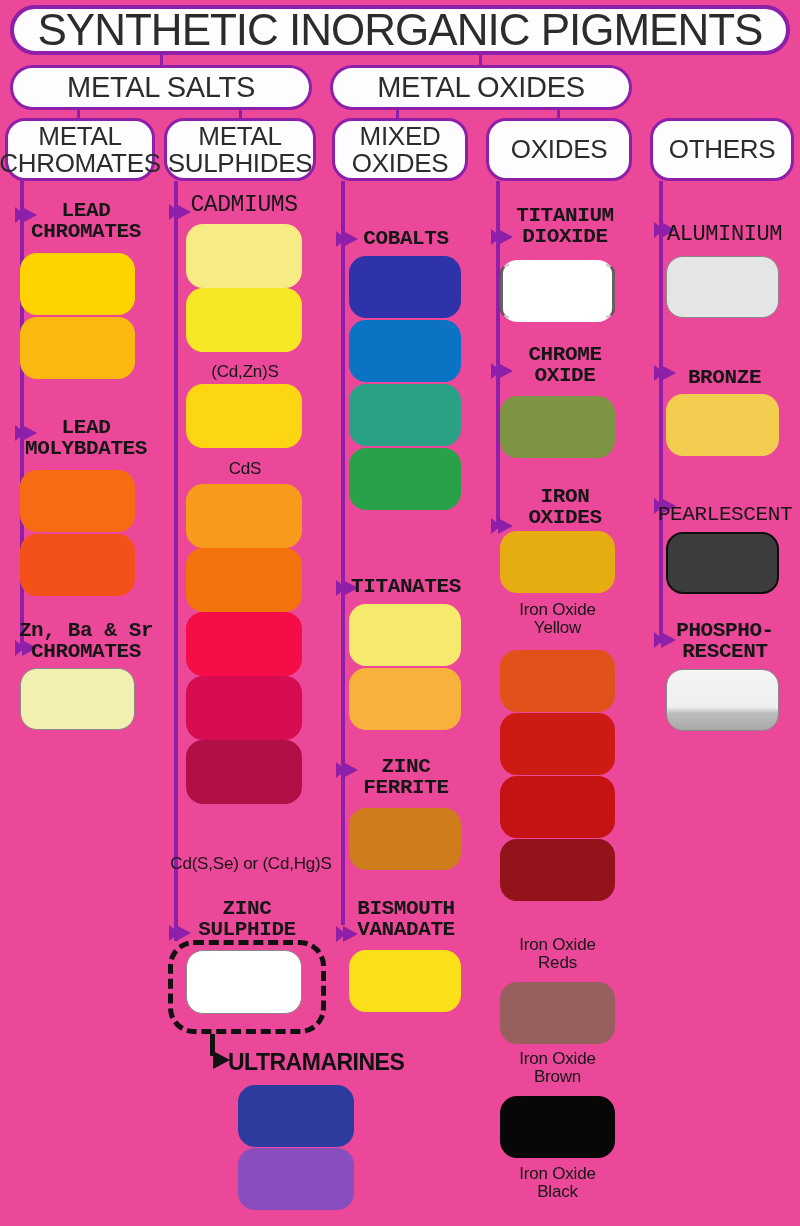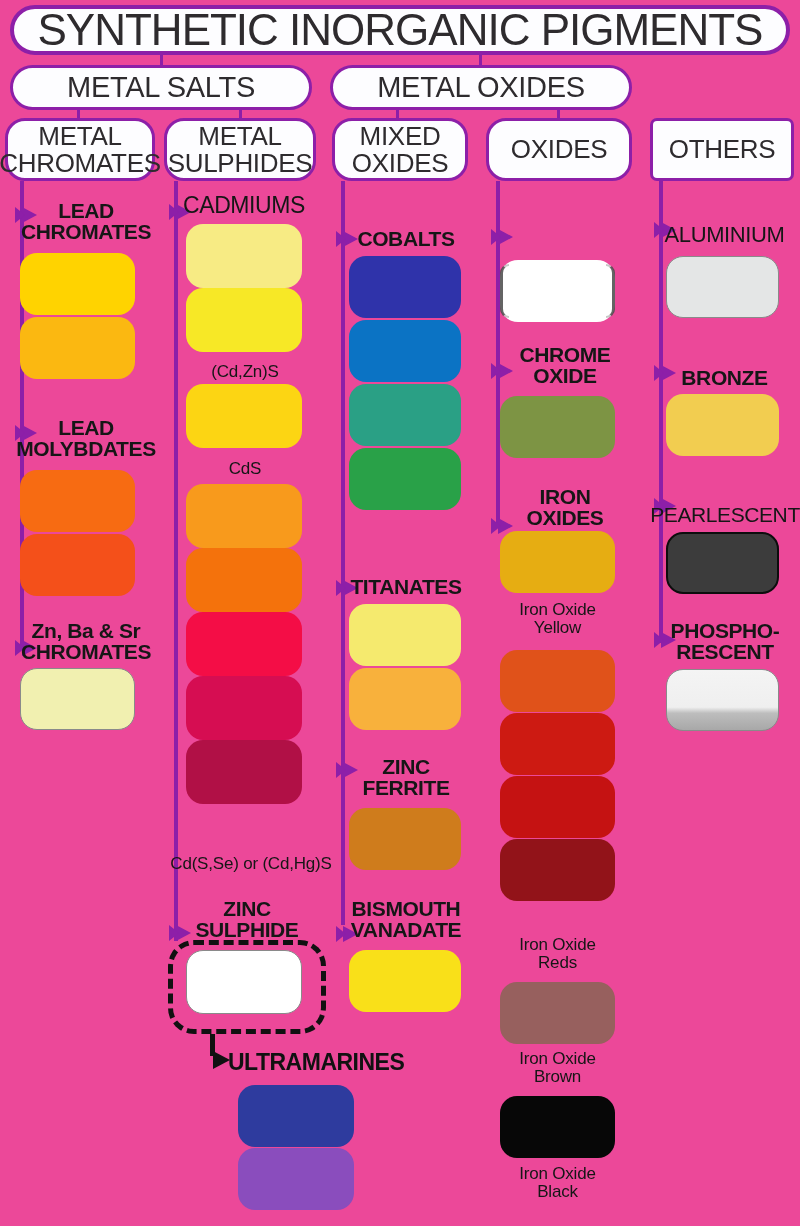--- a/index.html
+++ b/index.html
@@ -69,20 +69,21 @@
 
   
   .glabel {
     position: absolute;
     text-align: center;
     color: #161616;
     font-size: 21px;
     line-height: 1.0;
     letter-spacing: -0.4px;
     white-space: pre-line;
+    font-family: Liberation Mono, monospace;
   }
   .glabel.bold { font-weight: bold; }
 
   
   .swatch {
     position: absolute;
     border-radius: 17px;
   }
   .swatch.outlined { border: 1px solid #8a8a8a; }
 
@@ -187,21 +188,21 @@
     <span>METAL
 SULPHIDES</span>
   </div>
   <div class="node tier3" style="left:332px; top:118px; width:136px; height:63px; white-space:pre-line;">
     <span>MIXED
 OXIDES</span>
   </div>
   <div class="node tier3" style="left:486px; top:118px; width:146px; height:63px;">
     <span>OXIDES</span>
   </div>
-  <div class="node tier3" style="left:650px; top:118px; width:144px; height:63px;border-radius:7px;">
+  <div class="node tier3" style="left:650px; top:118px; width:144px; height:63px;">
     <span>OTHERS</span>
   </div>
 
   <div class="spine" style="left:20px; top:181px; height:467px;"></div>
   <div class="arrow dbl" style="left:22px; top:207px;"></div>
   <div class="arrow dbl" style="left:22px; top:425px;"></div>
   <div class="arrow dbl" style="left:22px; top:640px;"></div>
 
   <div class="glabel bold" style="left:12px; top:200px; width:148px;">LEAD
 CHROMATES</div>
@@ -269,20 +270,22 @@
 
   <div class="glabel bold" style="left:336px; top:898px; width:140px;">BISMOUTH
 VANADATE</div>
   <div class="swatch" style="left:349px; top:950px; width:112px; height:62px; background:#f9e019;"></div>
 
   <div class="spine" style="left:496px; top:181px; height:346px;"></div>
   <div class="arrow dbl" style="left:498px; top:229px;"></div>
   <div class="arrow dbl" style="left:498px; top:363px;"></div>
   <div class="arrow dbl" style="left:498px; top:518px;"></div>
 
+  <div class="glabel bold" style="left:490px; top:205px; width:150px;">TITANIUM
+DIOXIDE</div>
   <div class="tio2" style="left:500px; top:260px; width:115px; height:62px;">
     <span class="edge l"></span>
     <span class="edge r"></span>
   </div>
 
   <div class="glabel bold" style="left:490px; top:344px; width:150px;">CHROME
 OXIDE</div>
   <div class="swatch" style="left:500px; top:396px; width:115px; height:62px; background:#7d9444;"></div>
 
   <div class="glabel bold" style="left:490px; top:486px; width:150px;">IRON

